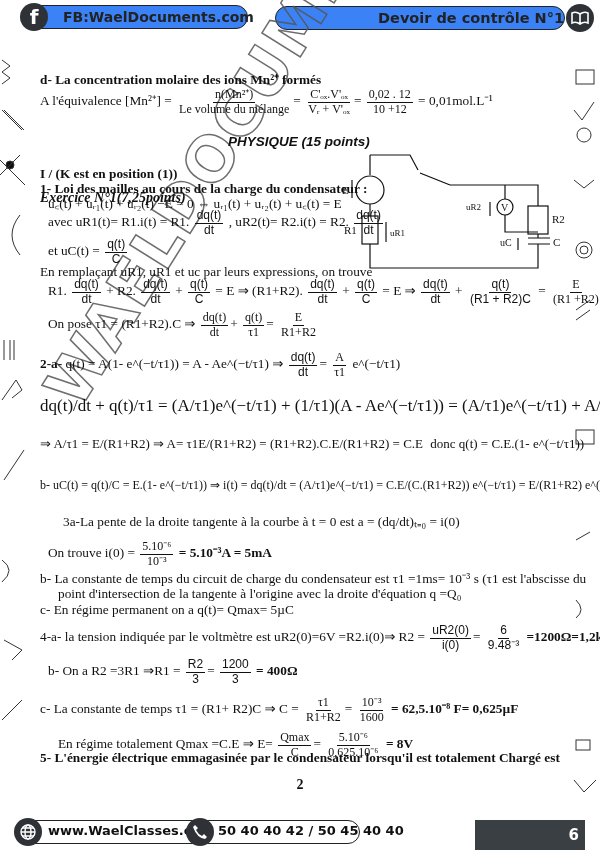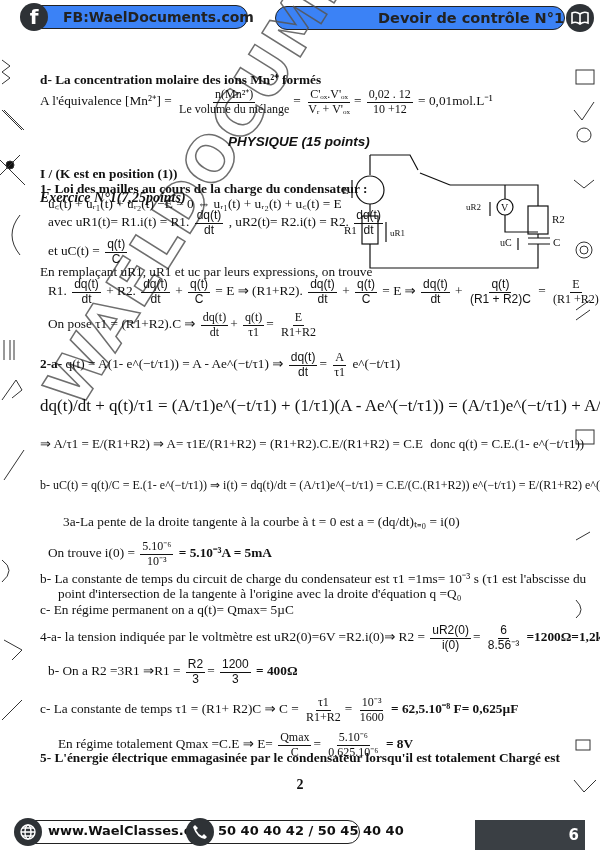--- a/index.html
+++ b/index.html
@@ -292,21 +292,21 @@
   <div class="line" style="top:536px;">c- En régime permanent on a q(t)= Qmax= 5µC</div>
 
   <div class="line" style="top:558px;">
     <span>4-a- la tension indiquée par le voltmètre est uR2(0)=6V =R2.i(0)⇒ R2 =</span>
     <span class="frac sans">
         <span>uR2(0)</span>
         <span>i(0)</span>
       </span>=
     <span class="frac sans">
         <span>6</span>
-        <span>8.56⁻³</span>
+        <span>9.48⁻³</span>
       </span>
     <span class="b">=1200Ω=1,2kΩ</span>
   </div>
   <div class="line" style="top:592px; left:8px;">
     <span>b- On a R2 =3R1 ⇒R1 =</span>
     <span class="frac sans">
         <span>R2</span>
         <span>3</span>
       </span>=
     <span class="frac sans">

